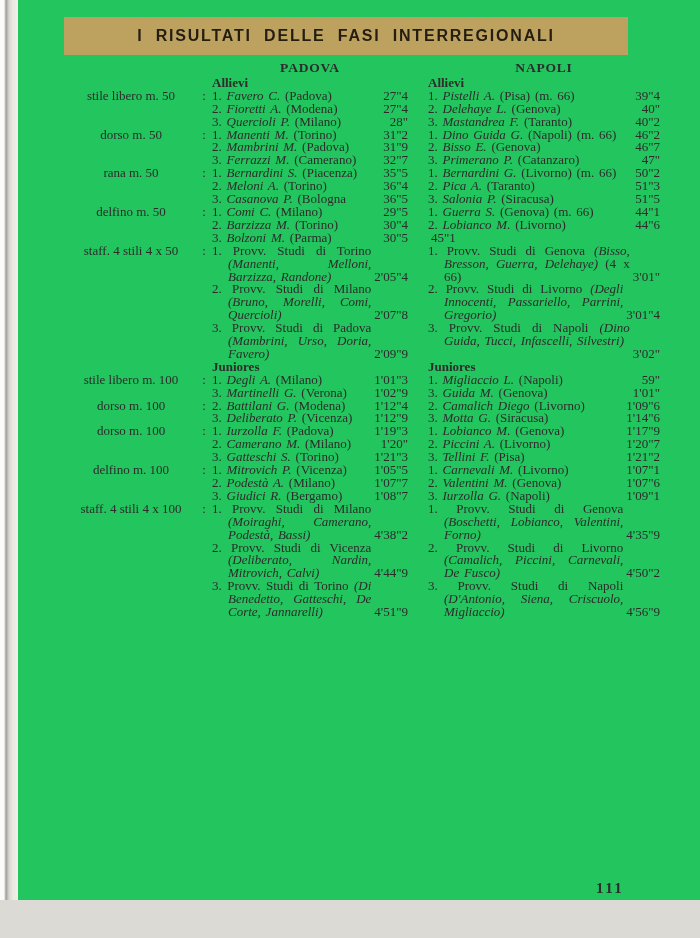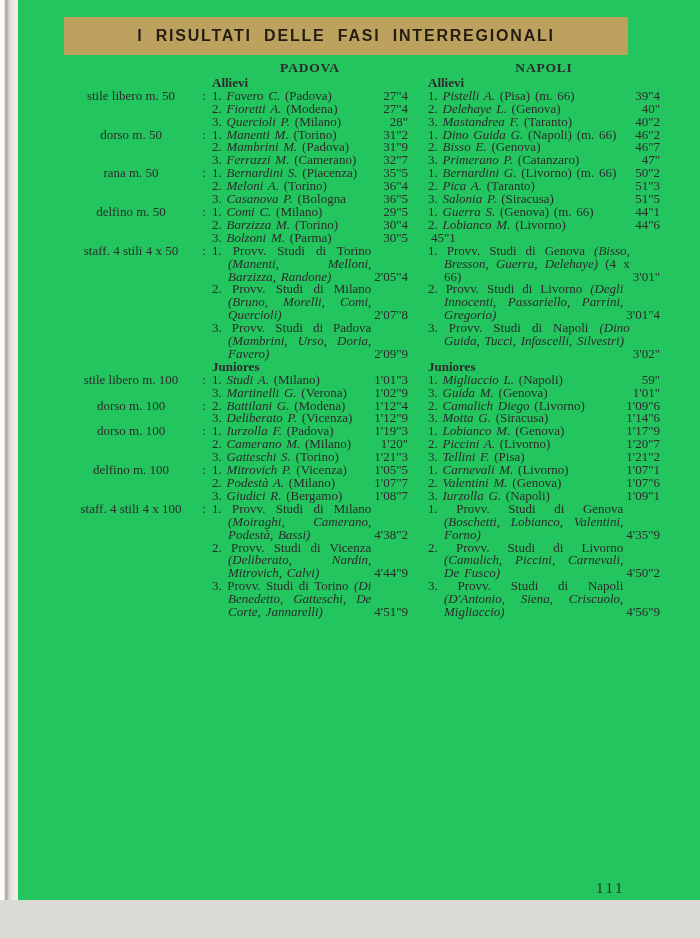--- a/index.html
+++ b/index.html
@@ -32,21 +32,21 @@
   .ecolon { text-align:center; }
   .entry { display:flex; }
   .etext {
     flex:1 1 auto; min-width:0; text-align:justify;
     padding-left:16px; text-indent:-16px; word-spacing:1.5px;
   }
   .etime { flex:0 0 auto; align-self:flex-end; padding-left:3px; white-space:nowrap; }
   .etext i { font-style:italic; }
   .pagenum {
     position:absolute; left:596px; top:882px;
-    font-size:15px; font-weight:normal; letter-spacing:2.5px; color:#2e2b2c;
+    font-size:15px; font-weight:bold; letter-spacing:2.5px; color:#2e2b2c;
   }
 </style>
 </head>
 <body>
 
 <div class="page">
   <div class="scan-edge"></div>
 
   <div class="banner">
     <span class="banner-text">I RISULTATI DELLE FASI INTERREGIONALI</span>
@@ -256,21 +256,21 @@
             <div class="group-cell">Juniores</div>
             <div class="group-cell">Juniores</div>
           </div>
         </div>
         <div class="event-row">
           <div class="elabel">stile libero m. 100</div>
           <div class="ecolon">:</div>
           <div class="ranks">
             <div class="rank-row">
               <div class="entry">
-                <div class="etext"><span class="num">1.</span> <i class="run">Studi A.</i><span class="run"> (Milano)</span></div>
+                <div class="etext"><span class="num">1.</span> <i class="run">Degli A.</i><span class="run"> (Milano)</span></div>
                 <div class="etime">1'01"3</div>
               </div>
               <div class="entry">
                 <div class="etext"><span class="num">1.</span> <i class="run">Migliaccio L.</i><span class="run"> (Napoli)</span></div>
                 <div class="etime">59"</div>
               </div>
             </div>
             <div class="rank-row">
               <div class="entry">
                 <div class="etext"><span class="num">3.</span> <i class="run">Martinelli G.</i><span class="run"> (Verona)</span></div>

